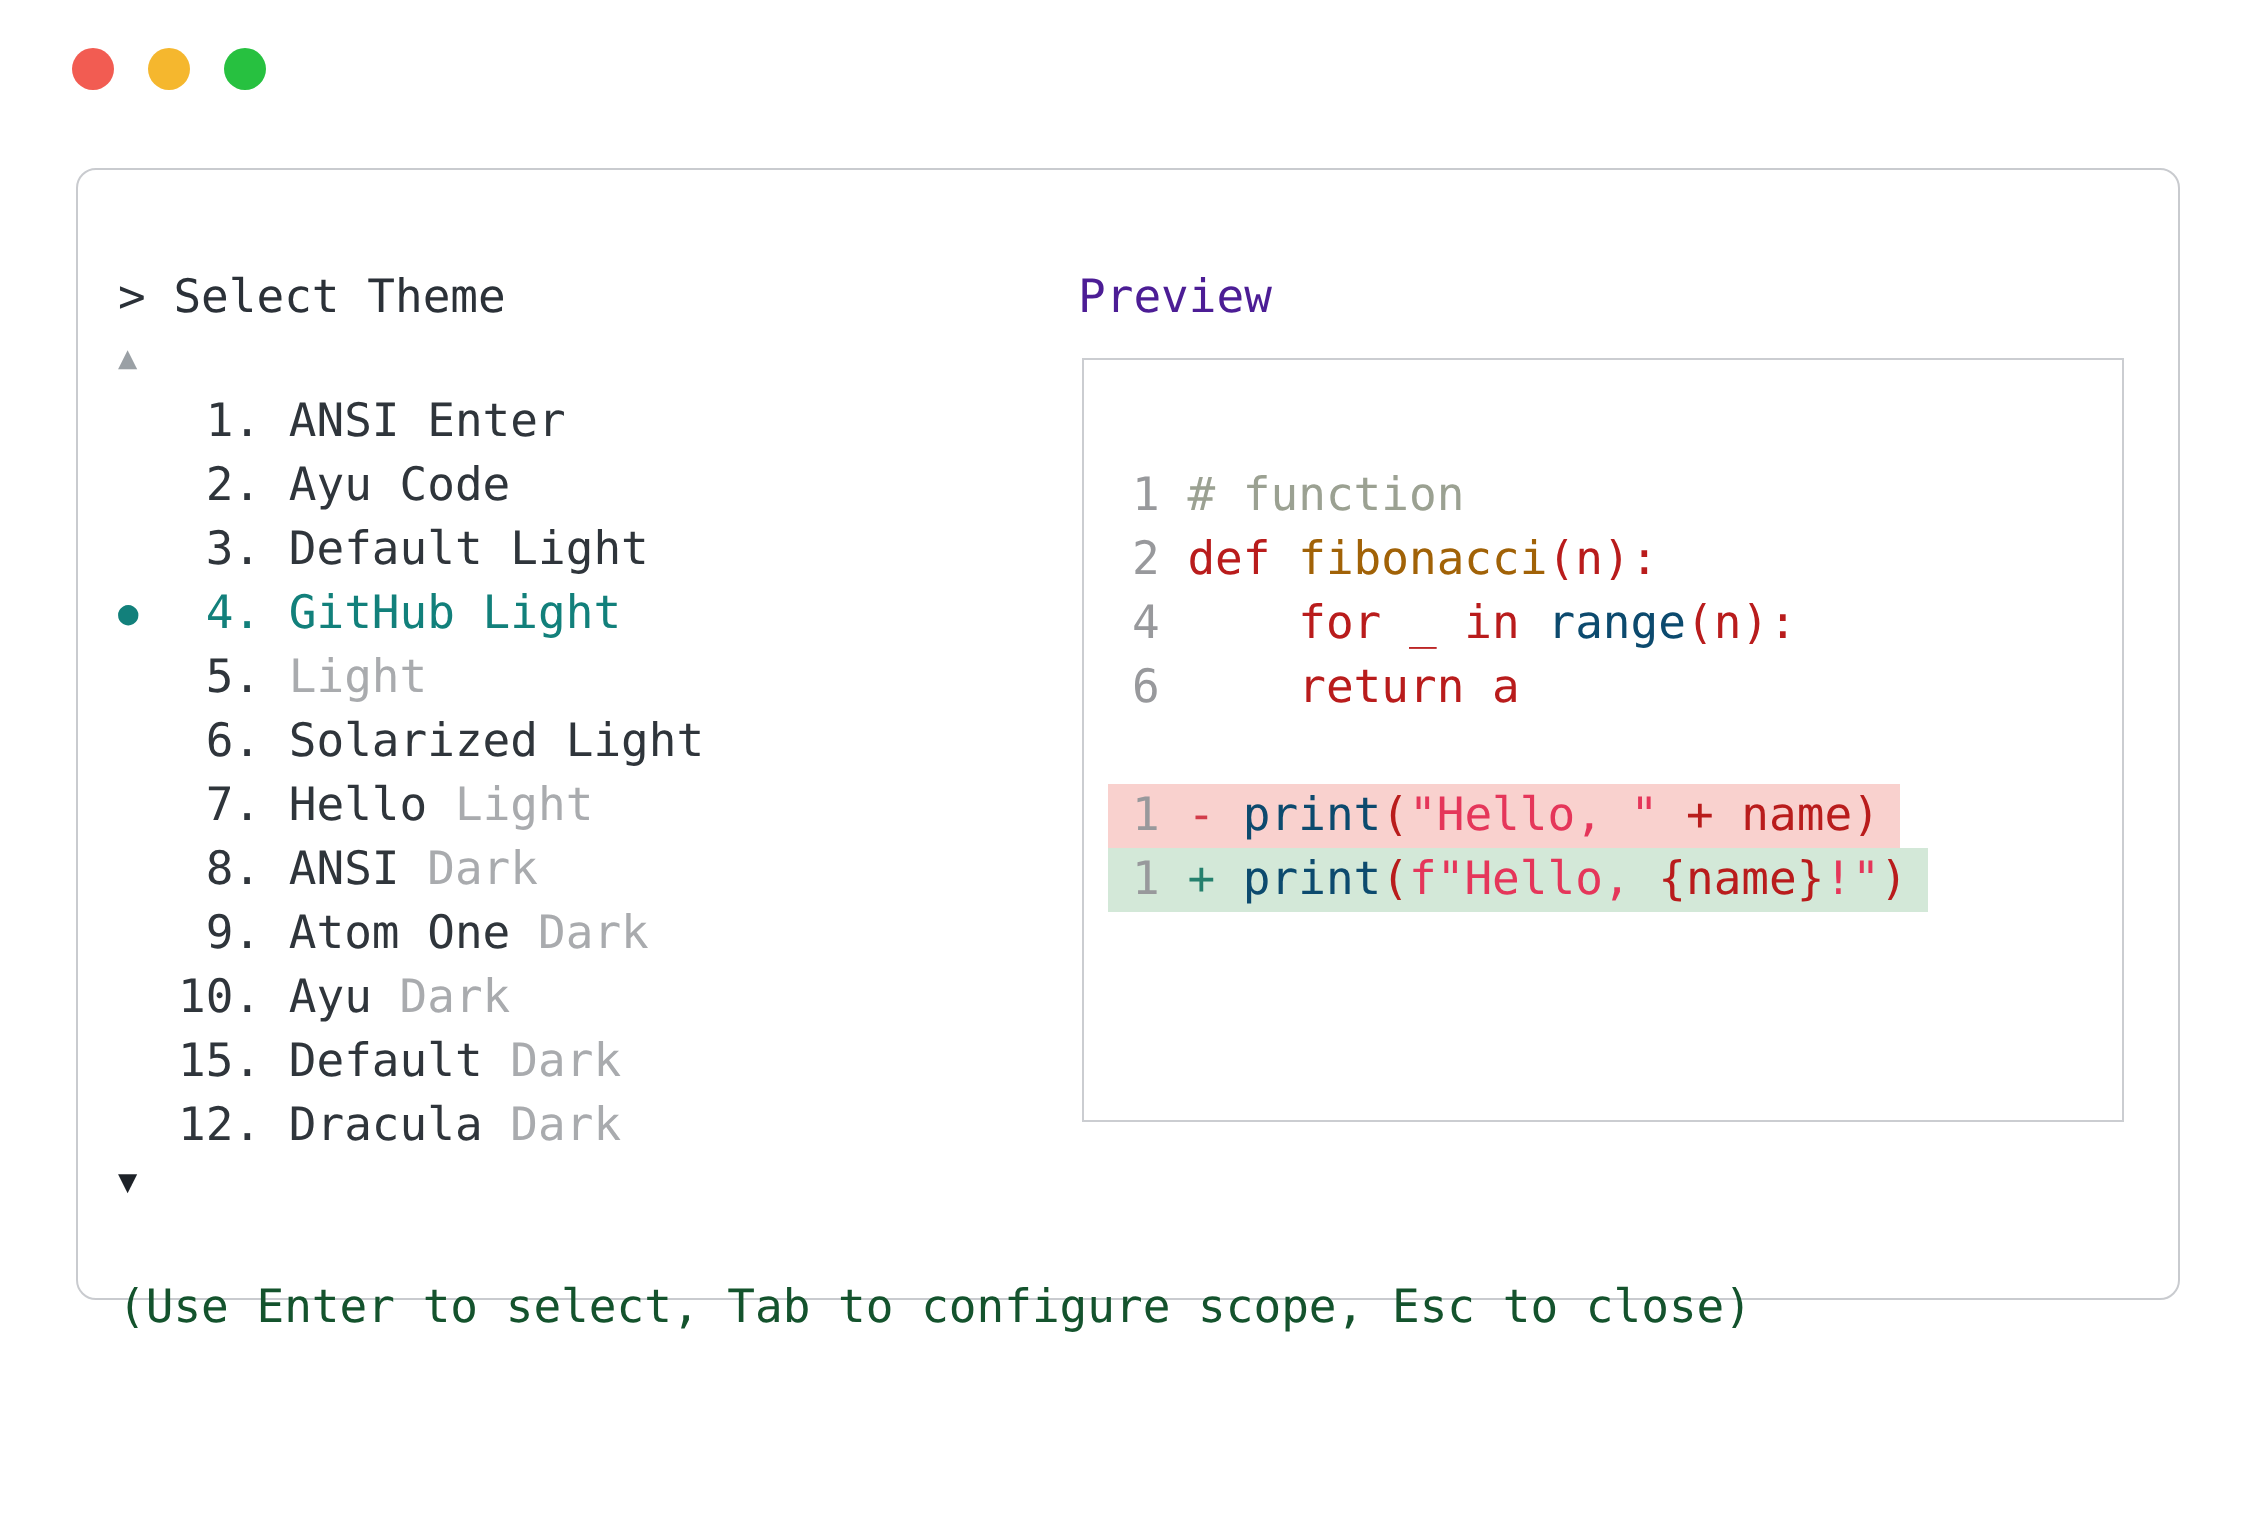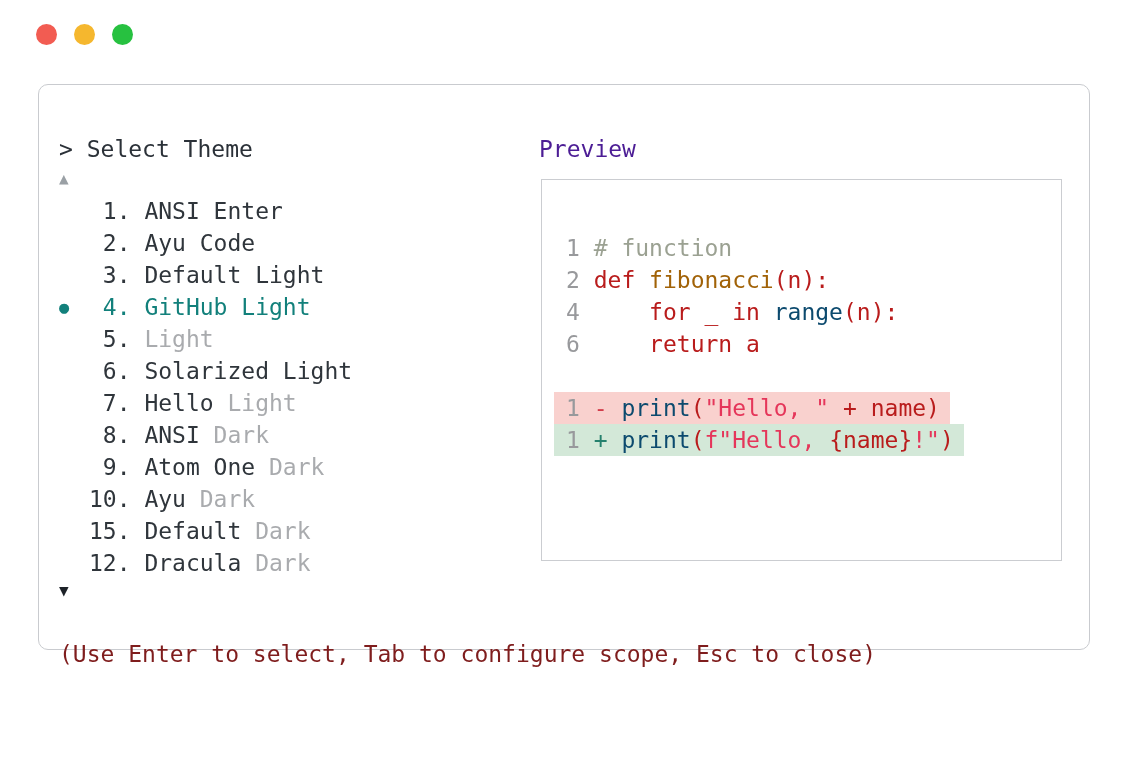--- a/index.html
+++ b/index.html
@@ -29,21 +29,21 @@
   .scroll-down { position: absolute; left: 20px; top: 496px; font-size: 16px; color: #1d2228; line-height: 20px; }
 
   .theme-list { position: absolute; left: 20px; top: 110px; font-size: 23px; }
   .theme-item { display: flex; align-items: center; height: 32px; white-space: pre; cursor: default; }
   .theme-item .bullet { display: inline-block; width: 30px; color: #12807b; font-size: 17px; }
   .theme-item .num { display: inline-block; width: 3ch; text-align: right; }
   .theme-item .name { margin-left: 1ch; }
   .theme-item .muted { color: #a9abae; }
   .theme-item.selected, .theme-item.selected .num, .theme-item.selected .name { color: #12807b; }
 
-  .hint { position: absolute; left: 20px; top: 556px; font-size: 23px; color: #7f1d1d; }
+  .hint { position: absolute; left: 20px; top: 556px; font-size: 23px; color: #14532d; }
 
   
   .preview-label { position: absolute; left: 500px; top: 48px; font-size: 23px; line-height: 32px; color: #4c1d95; }
   .preview-box {
     position: absolute; left: 502px; top: 94px; width: 521px; height: 382px;
     border: 1px solid #cbcdd1; background: #ffffff;
   }
   .code { position: absolute; left: 24px; top: 52px; font-size: 23px; }
   .code-line { height: 32px; line-height: 32px; white-space: pre; }
   .ln { color: #98999c; }

